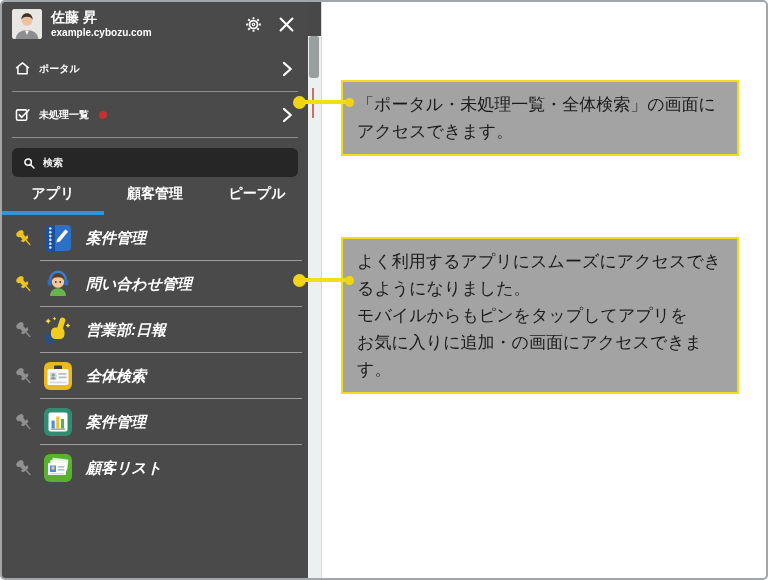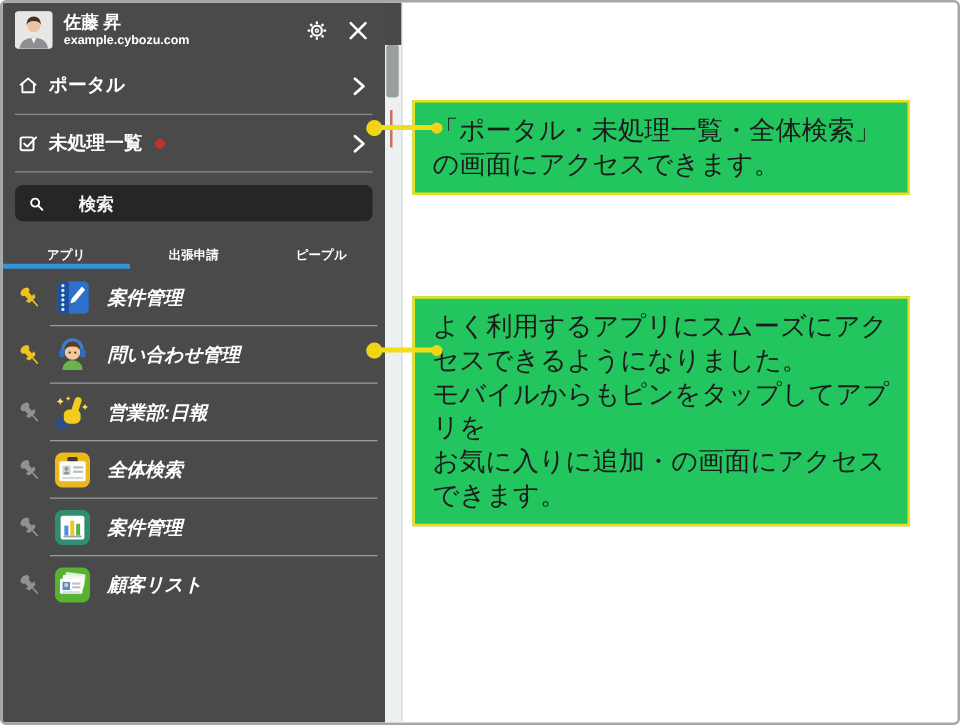--- a/index.html
+++ b/index.html
@@ -19,55 +19,55 @@
   }
   .hdr { flex:0 0 44px; height:44px; display:flex; align-items:center; padding:0 10px; gap:9px; }
   .avatar { width:30px; height:30px; border-radius:3px; overflow:hidden; flex:0 0 30px; background:#e9e7e4; }
   .uinfo { display:flex; flex-direction:column; justify-content:center; min-width:0; }
   .uname { color:#fff; font-weight:700; font-size:14px; line-height:16px; }
   .udomain { color:#fff; font-weight:700; font-size:10px; line-height:15px; }
   .hdr-spacer { flex:1; }
   .icon-btn { width:24px; height:24px; display:flex; align-items:center; justify-content:center; cursor:pointer; flex:0 0 24px; }
 
   .nav-row { flex:0 0 45px; height:45px; display:flex; align-items:center; padding:0 12px; cursor:pointer; gap:8px; }
-  .nav-label { color:#fff; font-weight:700; font-size:15px; }
+  .nav-label { color:#fff; font-weight:700; font-size:10px; }
   .badge-dot { width:8px; height:8px; border-radius:50%; background:#c53030; margin-left:2px; }
   .nav-spacer { flex:1; }
   .divider { flex:0 0 1px; height:1px; background:#8d8d8d; margin:0 10px; }
 
   .search-wrap { flex:0 0 auto; padding:10px 10px 8px; }
   .search-box { height:29px; background:#262626; border-radius:6px; display:flex; align-items:center; padding:0 10px; gap:7px; }
   .search-input { flex:1; background:transparent; border:none; outline:none;
-    color:#86efac; font-family:inherit; font-weight:700; font-size:14px;margin-left:20px; }
+    color:#86efac; font-family:inherit; font-weight:700; font-size:10px; }
   .search-input::placeholder { color:#fff; opacity:.95; }
 
   .tabs { flex:0 0 30px; height:30px; display:flex; }
-  .tab { flex:1; display:flex; align-items:flex-end; justify-content:center;
-    color:#fff; font-weight:700; font-size:10px; border-bottom:4px solid transparent; cursor:pointer; }
+  .tab { flex:1; display:flex; align-items:flex-start; justify-content:center;
+    color:#fff; font-weight:700; font-size:14px; border-bottom:4px solid transparent; cursor:pointer; }
   .tab.active { border-bottom-color:#3195d6; }
 
   .app-row { flex:0 0 46px; height:46px; display:flex; align-items:center; padding:0 8px 0 10px; position:relative; cursor:pointer; }
   .app-row::after { content:""; position:absolute; left:38px; right:6px; bottom:0; height:1px; background:#9c9c9c; }
   .app-row:last-child::after { display:none; }
   .pin-btn { width:24px; height:24px; flex:0 0 24px; margin-right:4px; display:flex; align-items:center; justify-content:center; cursor:pointer; }
   .pin-svg { width:22px; height:22px; }
   .pin-yellow { color:#eec31e; }
   .pin-gray { color:#919191; }
   .app-ic { width:32px; height:32px; flex:0 0 32px; margin:0 12px 0 2px; }
   .app-label { color:#fff; font-weight:700; font-size:15px; white-space:nowrap;font-style:italic; }
 
   
   .scroll-strip { position:absolute; left:306px; top:0; bottom:0; width:13px; background:#edf0f0; border-right:1px solid #d7dadb; }
   .strip-cap { position:absolute; top:0; left:0; right:0; height:34px; background:#484848; }
   .scroll-thumb { position:absolute; top:34px; left:1px; right:2px; height:42px; background:#999e9f; border-radius:2px 2px 3px 3px; }
   .red-sliver { position:absolute; top:86px; left:4px; width:2px; height:30px; background:#c75948; opacity:.85; }
 
   
-  .callout { position:absolute; left:328px; width:366px; background:#22c55e;
-    border:2px solid #f2de17; padding:9px 14px; font-size:21px; line-height:27px; color:#1b1b1b; }
+  .callout { position:absolute; left:339px; width:366px; background:#a3a3a3;
+    border:2px solid #f2de17; padding:9px 14px; font-size:17px; line-height:27px; color:#1b1b1b; }
   .co1 { top:78px; }
   .co2 { top:235px; }
   .connector { position:absolute; height:4px; background:#f2de17; left:297px; width:50px; z-index:3; }
   .cn1 { top:98px; } .cn2 { top:276px; }
   .conn-dot { position:absolute; width:13px; height:13px; border-radius:50%; background:#f0d515; left:291px; z-index:4; }
   .cd1 { top:94px; } .cd2 { top:272px; }
   .conn-dot-end { position:absolute; width:9px; height:9px; border-radius:50%; background:#f0d515; left:343px; z-index:4; }
   .ce1 { top:96px; } .ce2 { top:274px; }
 </style>
 </head>
@@ -149,21 +149,21 @@
         </svg>
         <input class="search-input" type="text" placeholder="検索" style="">
       </div>
     </div>
 
     <div class="tabs">
       <div class="tab active">
           <span>アプリ</span>
         </div>
       <div class="tab">
-          <span>出張申請</span>
+          <span>顧客管理</span>
         </div>
       <div class="tab">
           <span>ピープル</span>
         </div>
     </div>
 
     <div class="app-row">
       <div class="pin-btn">
         <svg class="pin-svg pin-yellow" viewBox="0 0 24 24">
             <g transform="rotate(-42 12 12)" fill="currentColor">

